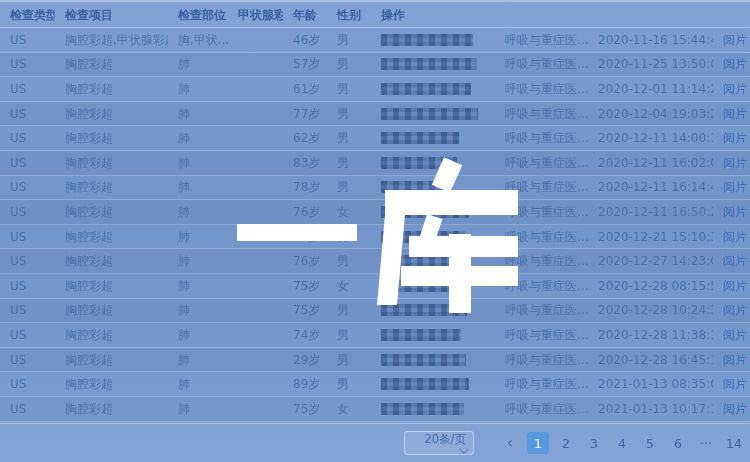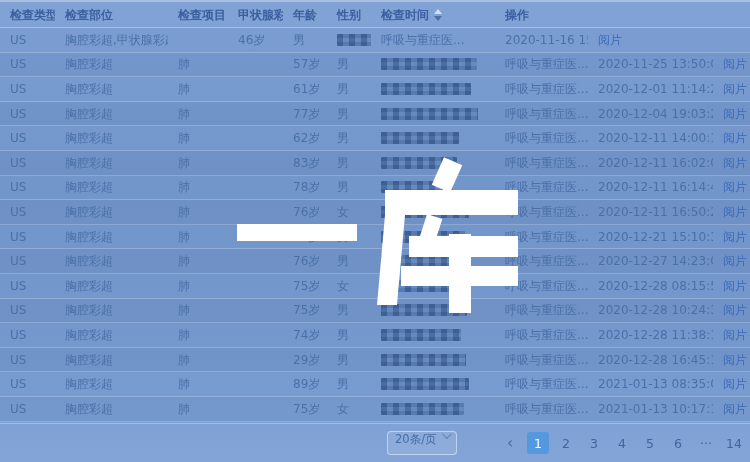--- a/index.html
+++ b/index.html
@@ -40,24 +40,24 @@
   .caret { width:0; height:0; border-left:4px solid transparent; border-right:4px solid transparent; }
   .caret.up { border-bottom:5px solid #cfe3fa; }
   .caret.down { border-top:5px solid #4a6fa6; }
   .pagebar {
     position:absolute; left:0; right:0; bottom:0; height:39px;
     display:flex; align-items:center; justify-content:flex-end;
     padding-right:2px; border-top:1px solid rgba(255,255,255,.28);
     background:rgba(255,255,255,.04);
   }
   .size-select {
-    display:flex; align-items:flex-start; justify-content:space-between;
-    width:70px; height:24px; padding:0 7px; margin-right:39px;
+    display:flex; align-items:flex-end; justify-content:space-between;
+    width:70px; height:24px; padding:0 7px; margin-right:22px;
     border:1px solid rgba(235,244,255,.55); border-radius:4px;
-    background:rgba(255,255,255,.10); color:#476ca5; font-size:11.5px; cursor:pointer;
+    background:rgba(255,255,255,.10); color:#476ca5; font-size:11.5px; cursor:pointer;flex-direction:column;
   }
   .chev { width:7px; height:7px; border-right:1.5px solid #5d80b4; border-bottom:1.5px solid #5d80b4;
     transform:rotate(45deg) translateY(-2px); }
   .pg-item {
     min-width:22px; height:22px; margin:0 3px; border-radius:3px;
     display:flex; align-items:center; justify-content:center;
     color:#3f669f; font-size:12.5px; cursor:pointer;
   }
   .pg-item.active { background:#5598dd; color:#fff; }
   .pg-prev { font-size:15px; color:#44699f; }
@@ -67,50 +67,44 @@
 </head>
 <body>
 
 <div class="app">
 
   <div class="thead grid-row" id="thead">
       <div class="cell">
         <span>检查类型</span>
       </div>
       <div class="cell">
+        <span>检查项目</span>
+      </div>
+      <div class="cell">
         <span>检查部位</span>
       </div>
       <div class="cell">
-        <span>检查项目</span>
-      </div>
-      <div class="cell">
         <span>甲状腺彩超</span>
       </div>
       <div class="cell">
         <span>年龄</span>
       </div>
       <div class="cell">
         <span>性别</span>
       </div>
       <div class="cell">
-        <span>检查时间</span>
-        <span class="sorter">
-          <i class="caret up"></i>
-          <i class="caret down"></i>
-        </span>
-      </div>
-      <div class="cell">
         <span>操作</span>
       </div>
     </div>
 
   <div class="tbody" id="tbody">
       <div class="trow grid-row">
         <div class="cell">US</div>
         <div class="cell">胸腔彩超,甲状腺彩超</div>
+        <div class="cell">胸,甲状...</div>
         <div class="cell"></div>
         <div class="cell">46岁</div>
         <div class="cell">男</div>
         <div class="cell">
           <div class="redact" style="width: 92px;"></div>
         </div>
         <div class="cell">呼吸与重症医...</div>
         <div class="cell">2020-11-16 15:44:49</div>
         <div class="cell">
           <span class="link">阅片</span>

